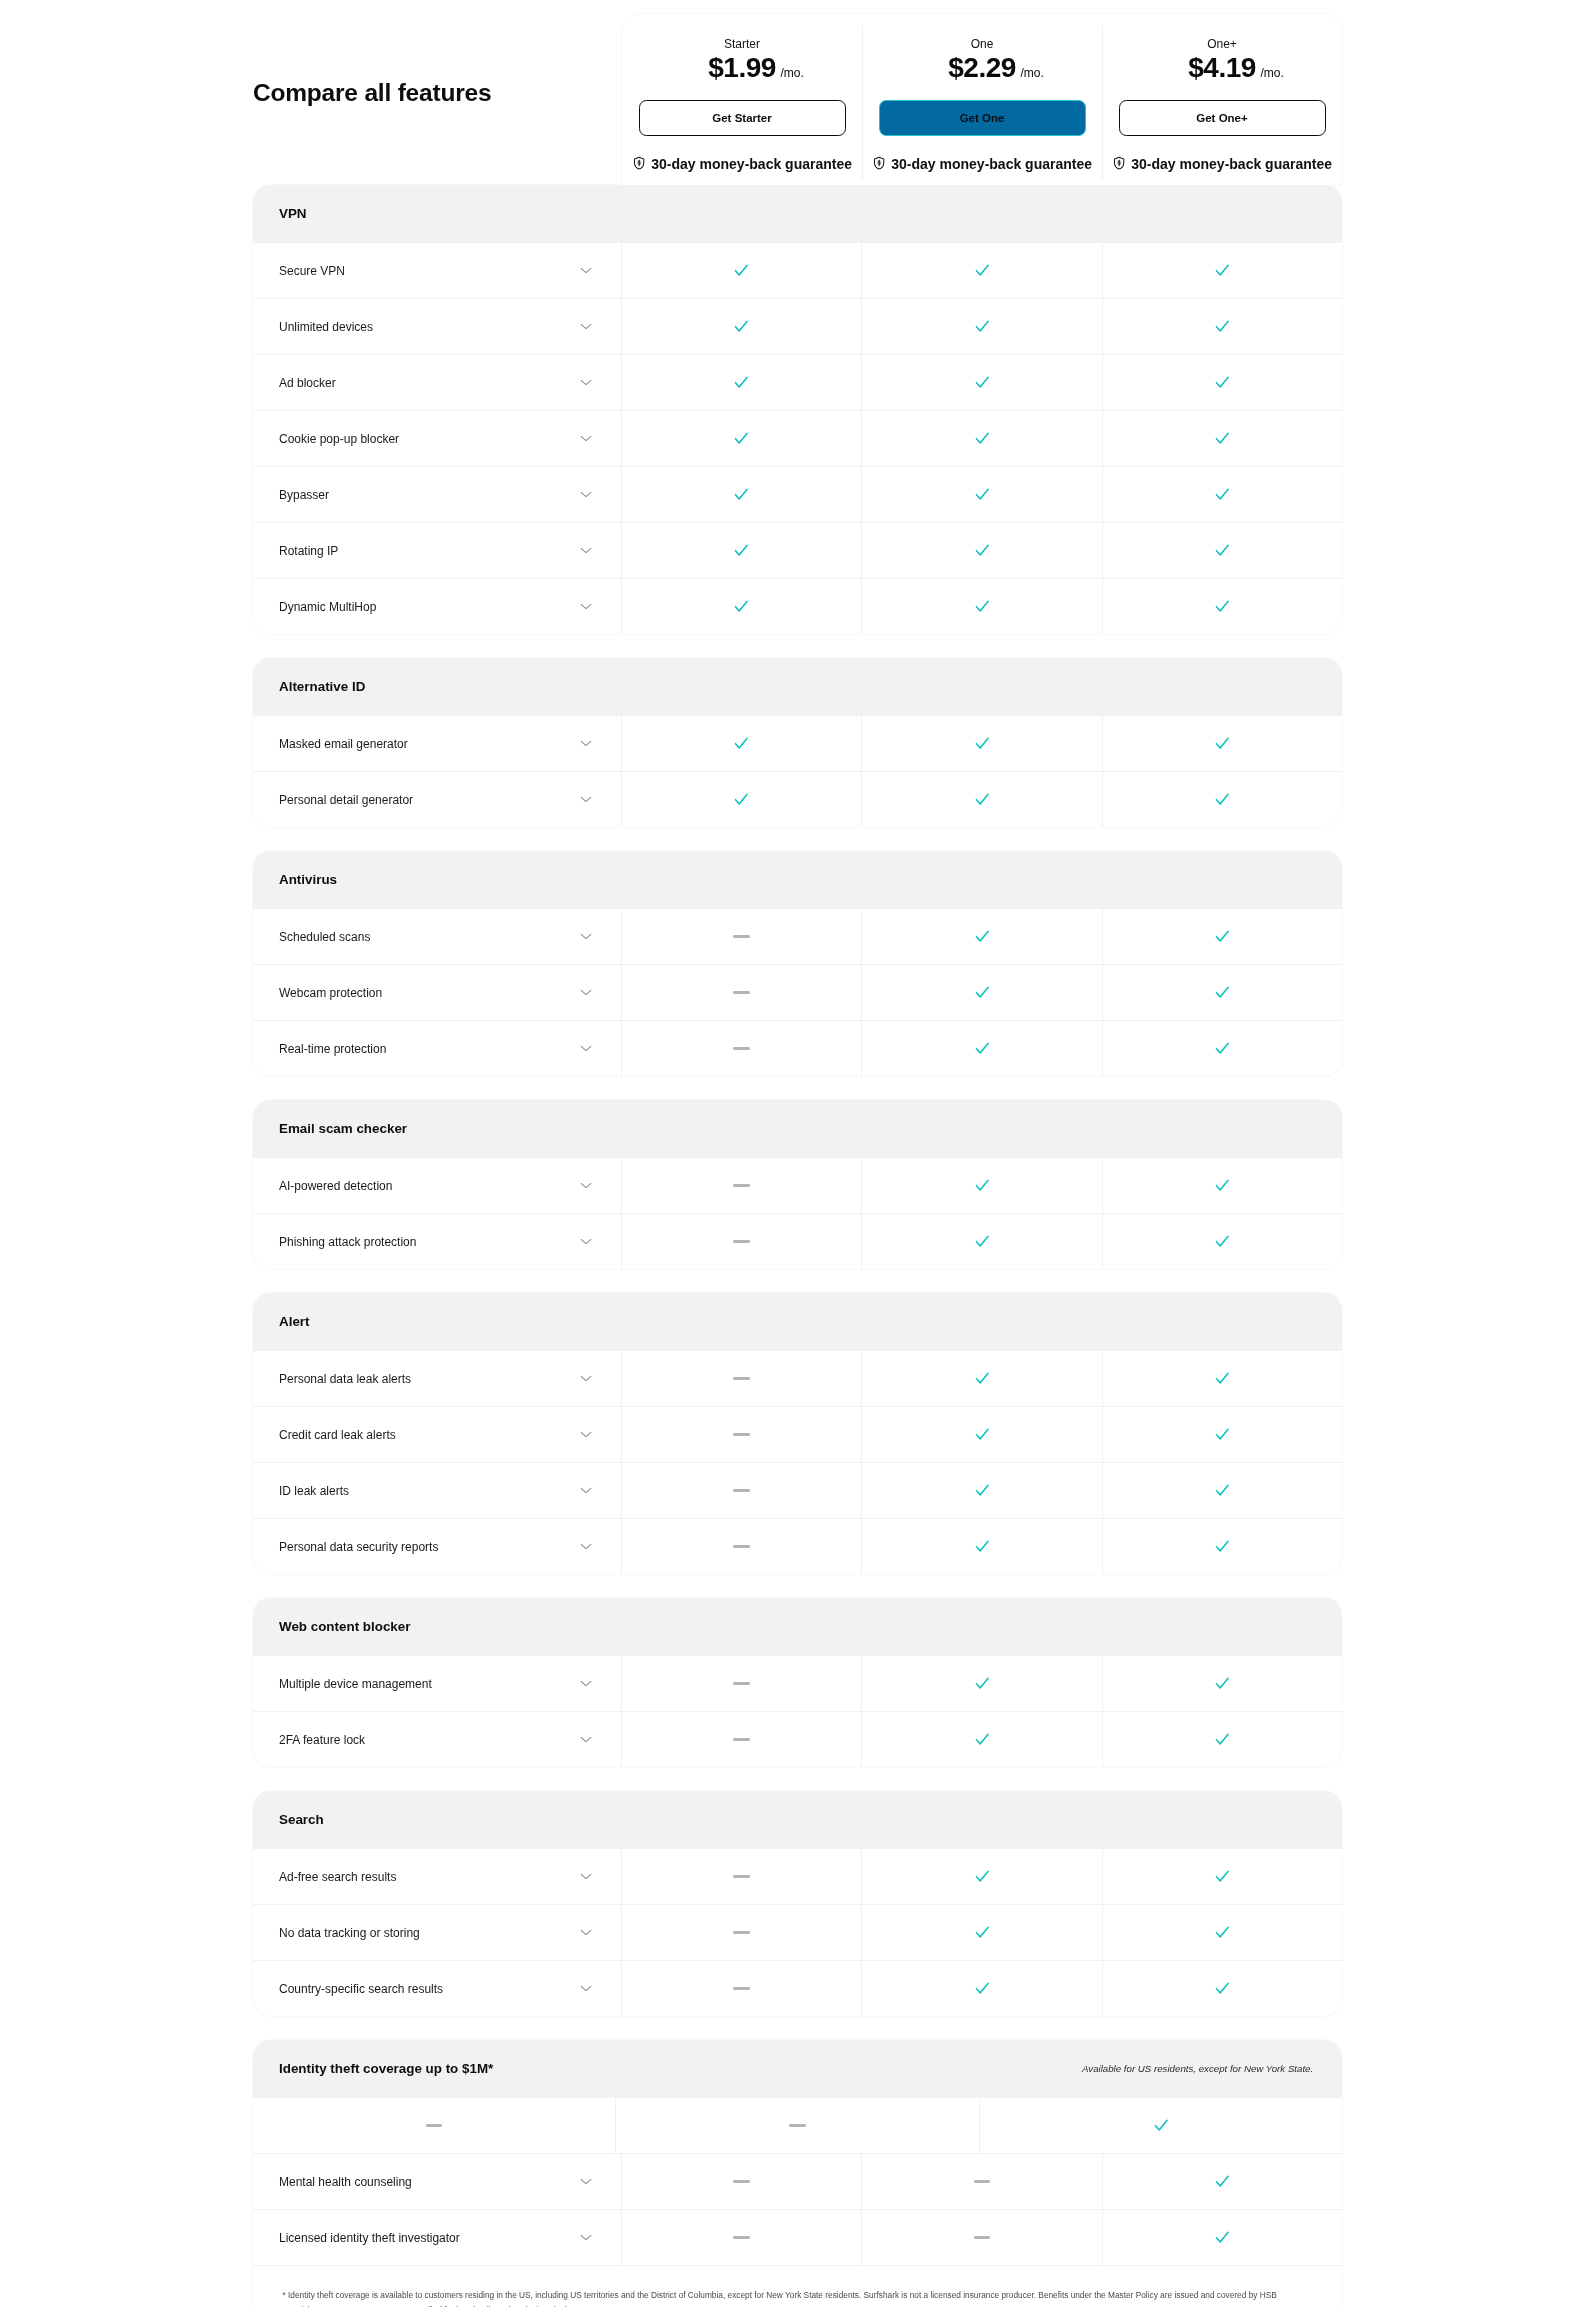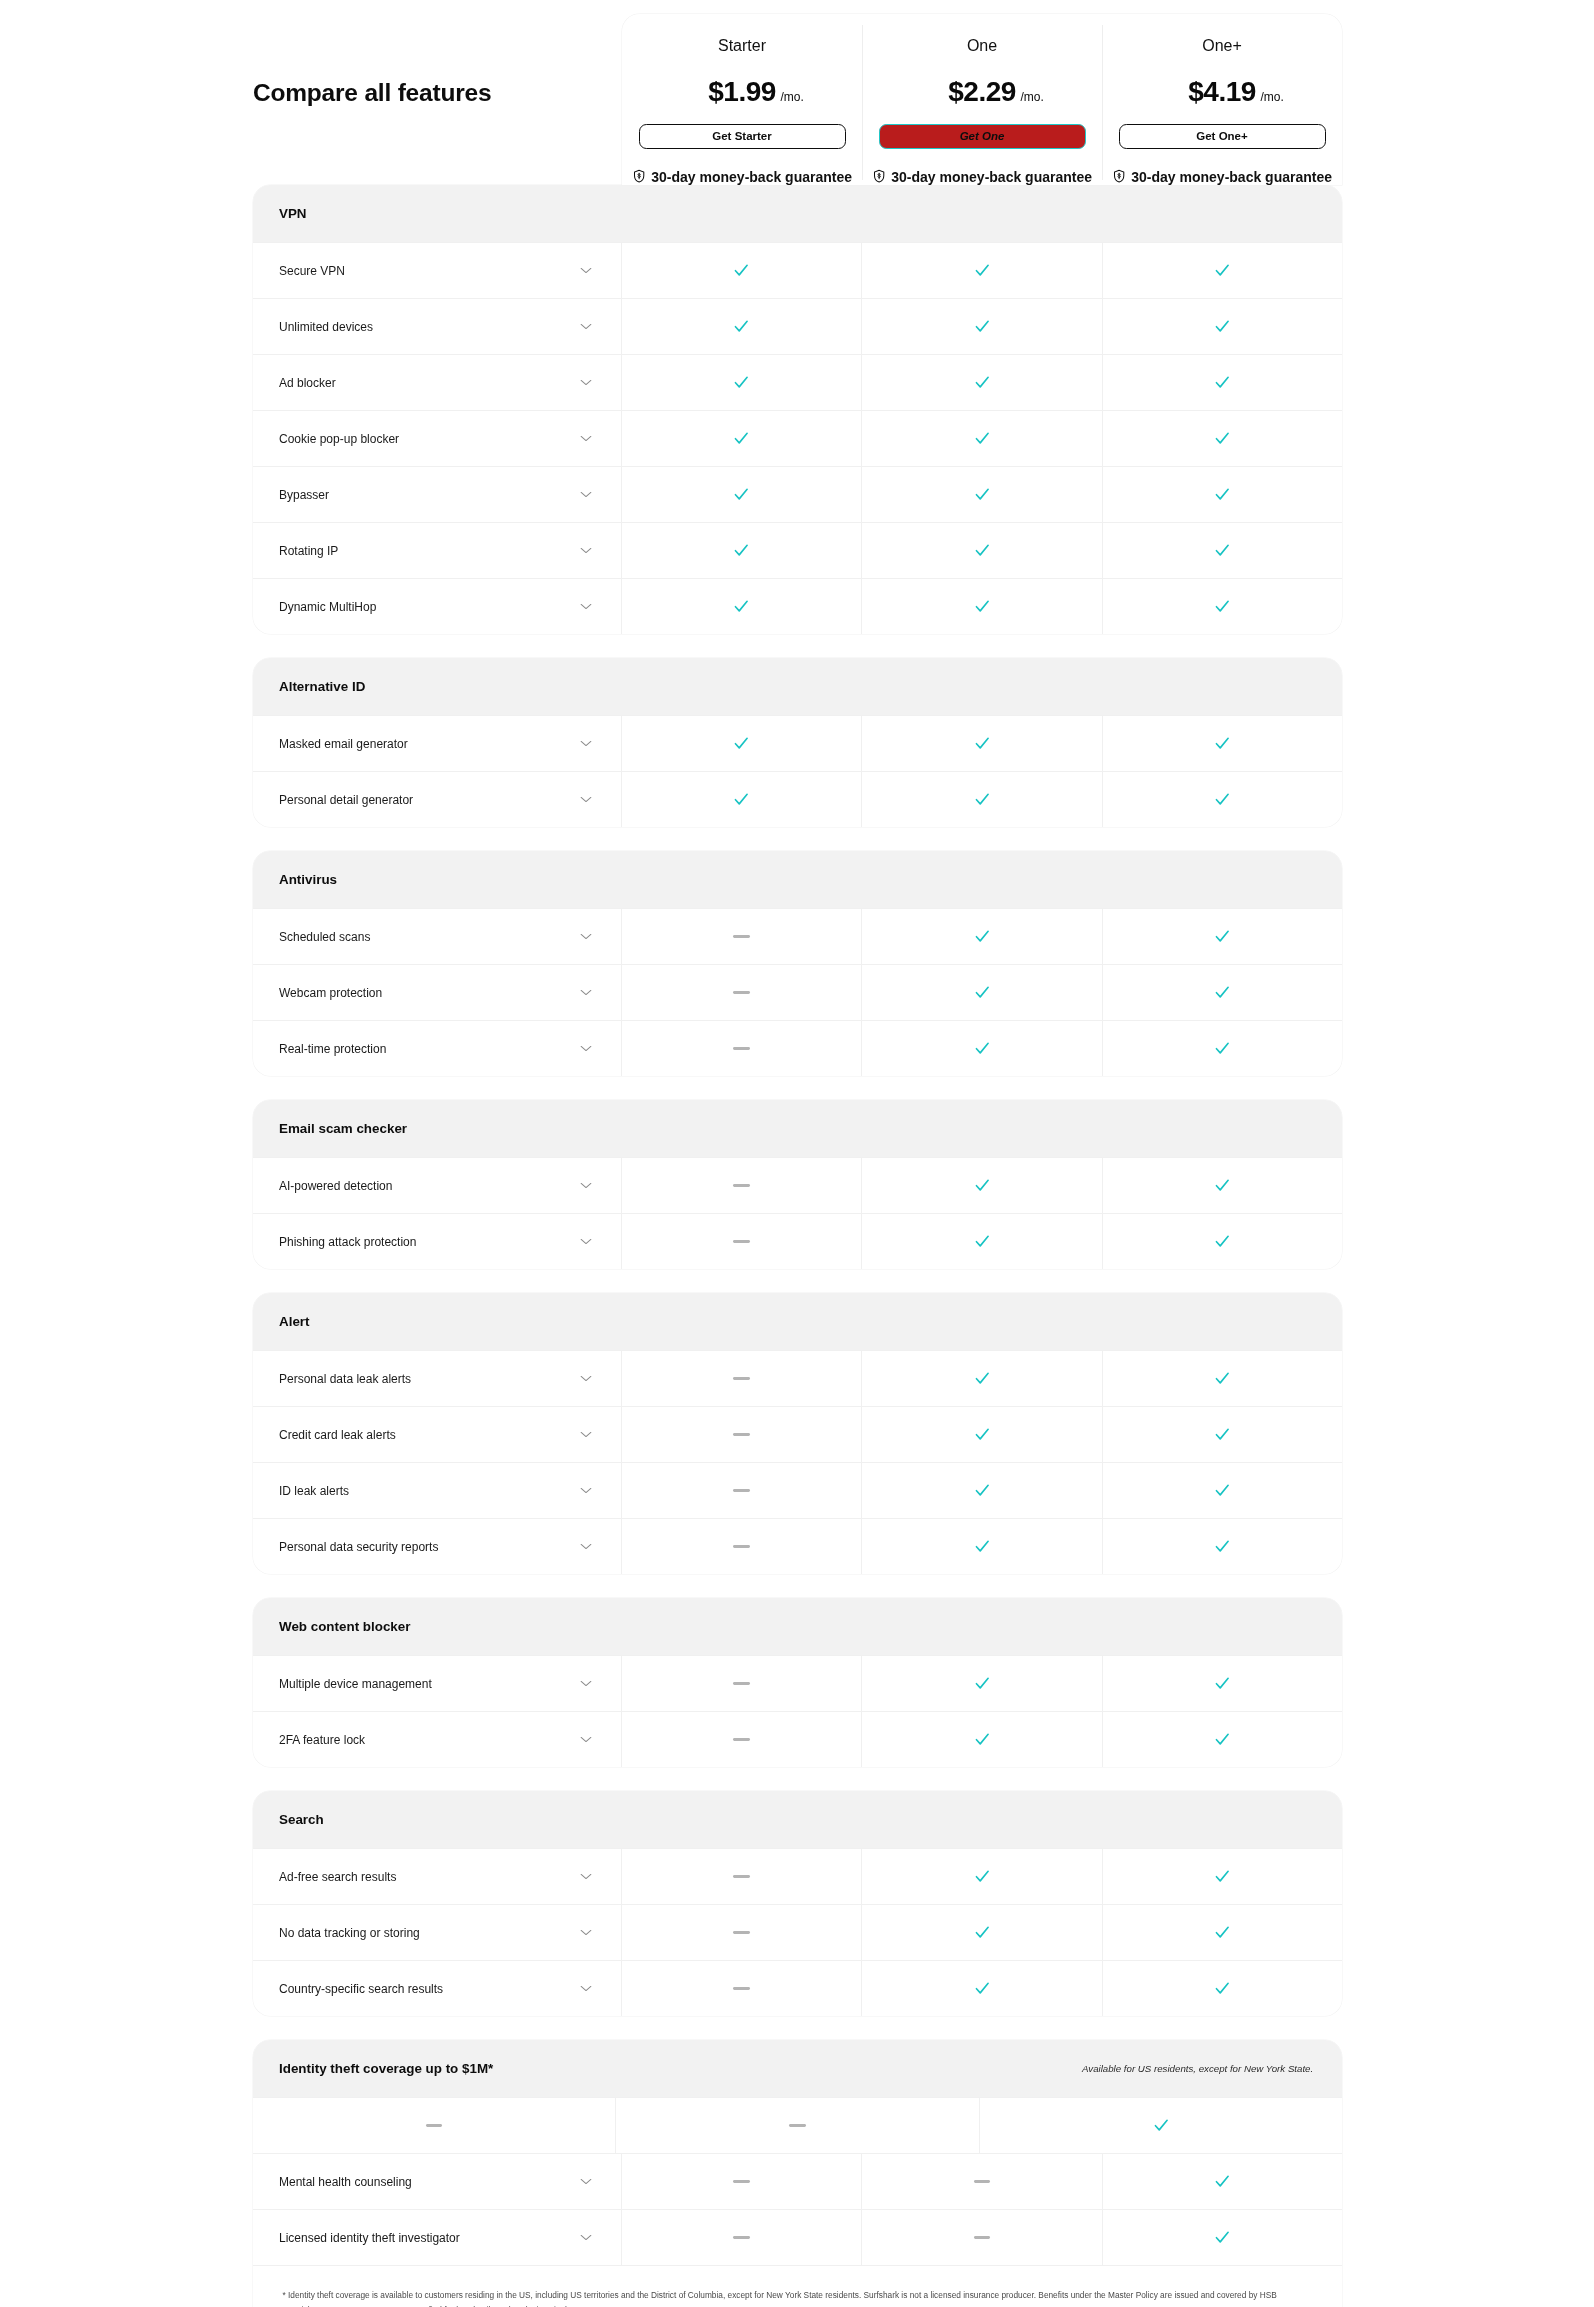--- a/index.html
+++ b/index.html
@@ -50,24 +50,24 @@
     position: relative;
   }
   .plan-card + .plan-card::before {
     content: "";
     position: absolute;
     left: 0; top: 11px; bottom: 4.6px;
     width: 0.5px;
     background: #eeeeee;
   }
   .plan-name {
-    font-size: 16px;
+    font-size: 12px;
     font-weight: 400;
     color: #111;
-    margin-bottom: 21px;
+    margin-bottom: 1px;
   }
   .plan-price-row {
     display: flex;
     align-items: baseline;
     margin-bottom: 15.7px;
   }
   .plan-price {
     font-size: 28px;
     font-weight: 700;
     color: #0a0a0a;
@@ -88,23 +88,22 @@
     align-items: center;
     justify-content: center;
     font-size: 11.5px;
     font-weight: 700;
     color: #0d0d0d;
     cursor: pointer;
     border: 1.4px solid #0d0d0d;
     background: #ffffff;
   }
   .plan-cta.primary {
-    background: #b91c1c;
+    background: #0369a1;
     border-color: #1ec8c8;
-    font-style: italic;
   }
   .plan-guarantee {
     margin-top: 20px;
     display: flex;
     gap: 5px;
     font-size: 14px;
     font-weight: 700;
     color: #111;
   }
   .shield-icon { width: 14.3px; height: 14.3px; flex: none; }

